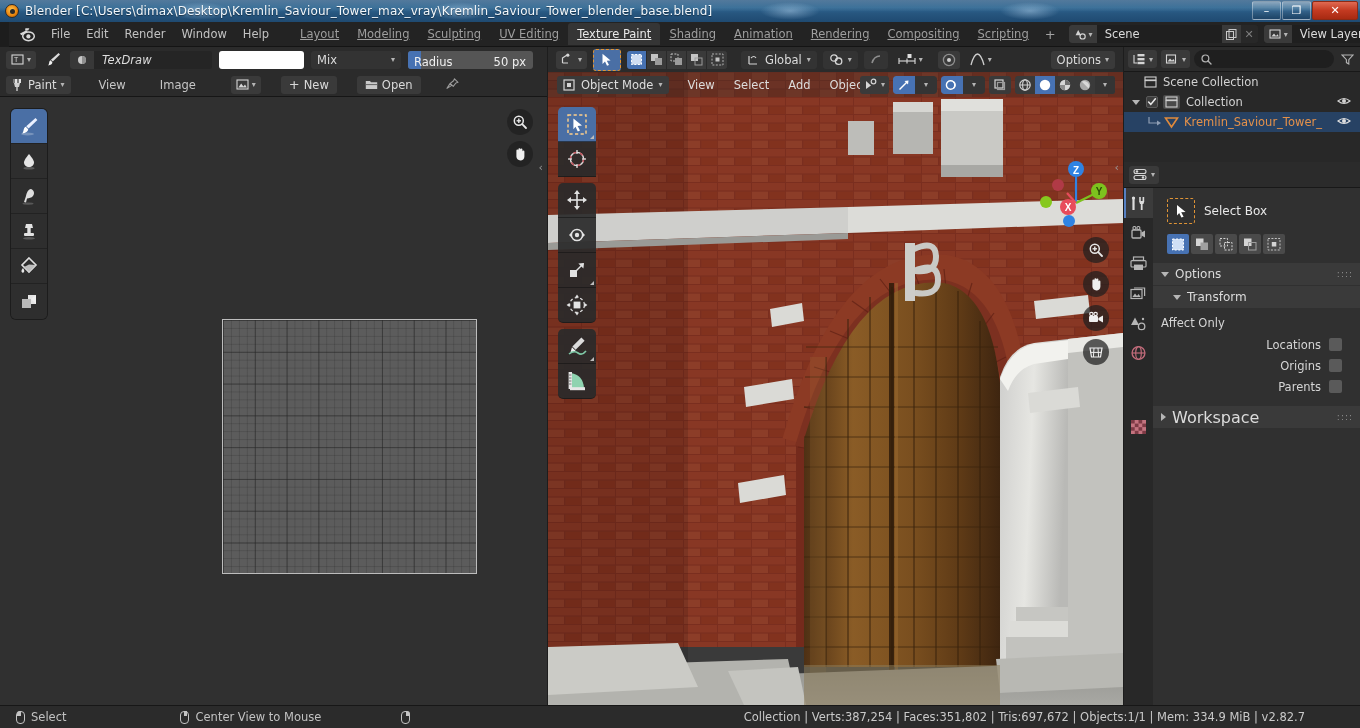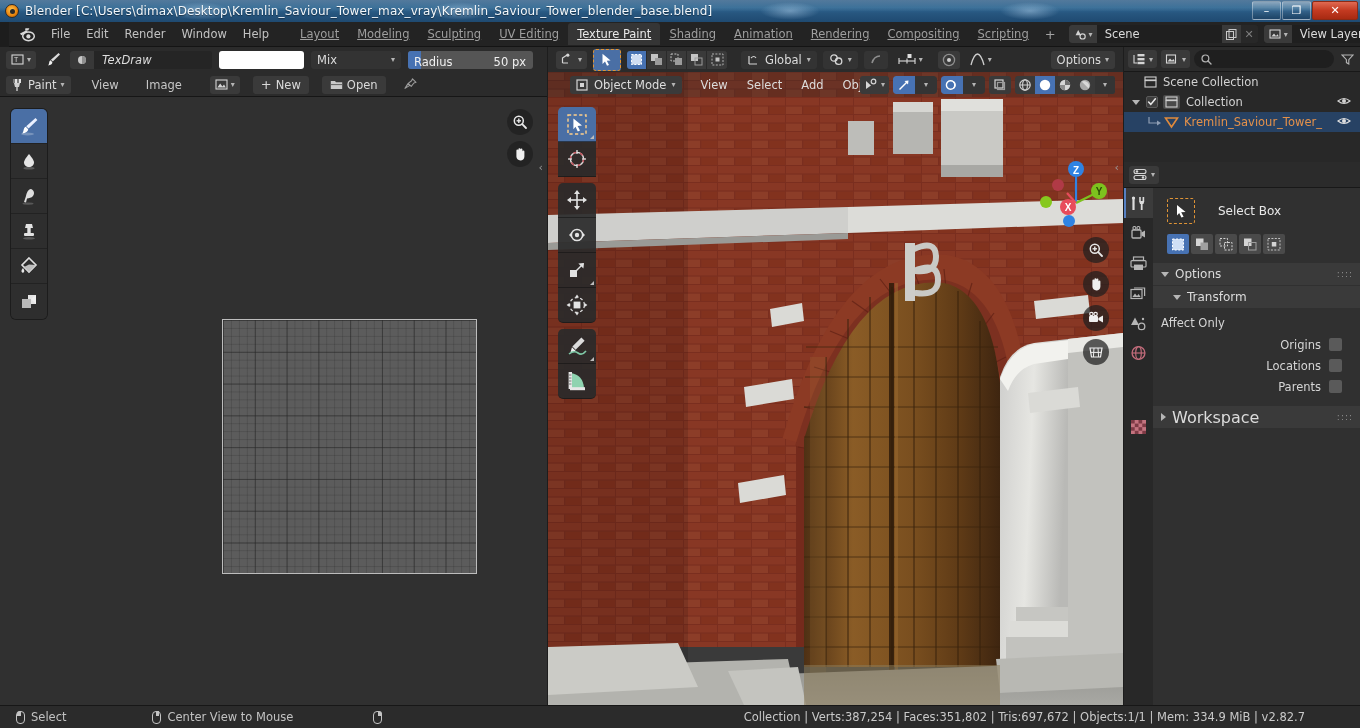--- a/index.html
+++ b/index.html
@@ -180,21 +180,21 @@
   .pr-editorbtn{ display:flex;align-items:center;gap:3px;height:18px;padding:0 4px;
       background:#3a3a3a;border-radius:3px;}
   .props-tabs{ position:absolute;left:0;top:26px;width:29px;height:517px;background:#282828;}
   .ptab{ width:29px;height:30px;display:flex;align-items:center;justify-content:center;
       position:relative;}
   .ptab.active{ background:#3b3b3b;}
   .ptab.active::before{content:"";position:absolute;left:0;top:0;width:2px;height:30px;
       background:#5680c2;}
   .props-body{ position:absolute; left:29px; top:26px; width:207px; height:517px;
       background:#303030; padding-top:7px;}
-  .tool-head{ display:flex;align-items:center;gap:23px;padding:3px 0 3px 14px;}
+  .tool-head{ display:flex;align-items:center;gap:9px;padding:3px 0 3px 14px;}
   .tool-head-ico{ width:28px;height:26px;border:1.5px dashed #e09436;border-radius:3px;
       display:flex;align-items:center;justify-content:center;}
   .mode-icons{ display:flex;gap:2px;padding:7px 0 9px 14px;}
   .mi{ width:22px;height:20px;background:#4a4a4a;border-radius:2px;
       display:flex;align-items:center;justify-content:center;}
   .mi.on{ background:#4772b3;}
   .panel-row{ display:flex;align-items:center;gap:6px; height:22px;
       background:#3a3a3a; margin:0 0 1px 0; padding-left:8px; color:#dcdcdc;font-size:11.5px;}
   .panel-row.sub{ background:#3a3a3a; padding-left:20px;}
   .dots{ margin-left:auto;margin-right:7px;color:#8c8c8c;font-size:9px;letter-spacing:1px;}
@@ -341,21 +341,21 @@
             <span>Mix</span>
             <span class="caret">▾</span>
           </div>
           <div class="radius-slider">
             <div class="radius-fill"></div>
             <span class="radius-lab">Radius</span>
             <span class="radius-val">50 px</span>
           </div>
         </div>
 
-        <div class="ie-row r2" style="left:6px;gap:13px;">
+        <div class="ie-row r2" style="left:6px;gap:20px;">
           <div class="mode-pill">
             <svg width="14" height="14" viewBox="0 0 14 14">
               <rect x="3" y="1" width="8" height="4" fill="#e0e0e0"></rect>
               <rect x="3" y="1" width="2" height="4" fill="#777"></rect>
                 <rect x="7" y="1" width="2" height="4" fill="#777"></rect>
               <path d="M4 5 L10 5 L9 9 L5 9 Z" fill="#cfcfcf"></path>
                 <rect x="6.3" y="9" width="1.4" height="4" fill="#cfcfcf"></rect>
             </svg>
             <span>Paint</span>
             <span class="caret">▾</span>
@@ -672,21 +672,21 @@
             </svg>
             <span class="caret">▾</span>
           </div>
 
           <div class="opt-btn" style="position:absolute;right:8px">
             <span>Options</span>
             <span class="caret">▾</span>
           </div>
         </div>
 
-        <div class="vp-hrow r2" style="padding-left:22px;gap:3px;">
+        <div class="vp-hrow r2" style="padding-left:9px;gap:3px;">
           <div class="mode-box">
             <svg width="14" height="14" viewBox="0 0 14 14">
               <rect x="2" y="2" width="10" height="10" fill="none" stroke="#d5d5d5" stroke-width="1.2"></rect>
               <rect x="5" y="5" width="4" height="4" fill="#d5d5d5"></rect>
             </svg>
             <span>Object Mode</span>
             <span class="caret">▾</span>
           </div>
           <div class="vp-menu" style="margin-left:7px">View</div>
           <div class="vp-menu">Select</div>
@@ -1105,25 +1105,25 @@
           </div>
 
           <div class="panel-row sub">
             <span class="tri"></span>
             <span style="font-size:12px">Transform</span>
           </div>
 
           <div class="prop-label">Affect Only</div>
 
           <div class="checkrow">
+            <span>Locations</span>
+            <span class="chk"></span>
+          </div>
+          <div class="checkrow">
             <span>Origins</span>
-            <span class="chk"></span>
-          </div>
-          <div class="checkrow">
-            <span>Locations</span>
             <span class="chk"></span>
           </div>
           <div class="checkrow">
             <span>Parents</span>
             <span class="chk"></span>
           </div>
 
           <div class="panel-row" style="margin-top:9px">
             <span class="tri-r"></span>
             <span style="font-size:16px">Workspace</span>
@@ -1132,21 +1132,21 @@
         </div>
       </div>
     </div>
   </div>
 
   <div class="statusbar">
     <div class="sb-item" style="margin-left:16px">
       <span class="mouse-ico left"></span>
       <span>Select</span>
     </div>
-    <div class="sb-item" style="margin-left:86px">
+    <div class="sb-item" style="margin-left:114px">
       <span class="mouse-ico mid"></span>
       <span>Center View to Mouse</span>
     </div>
     <div class="sb-item" style="margin-left:80px">
       <span class="mouse-ico right"></span>
       <span></span>
     </div>
     <div class="sb-right">Collection | Verts:387,254 | Faces:351,802 | Tris:697,672 | Objects:1/1 | Mem: 334.9 MiB | v2.82.7</div>
   </div>
 

